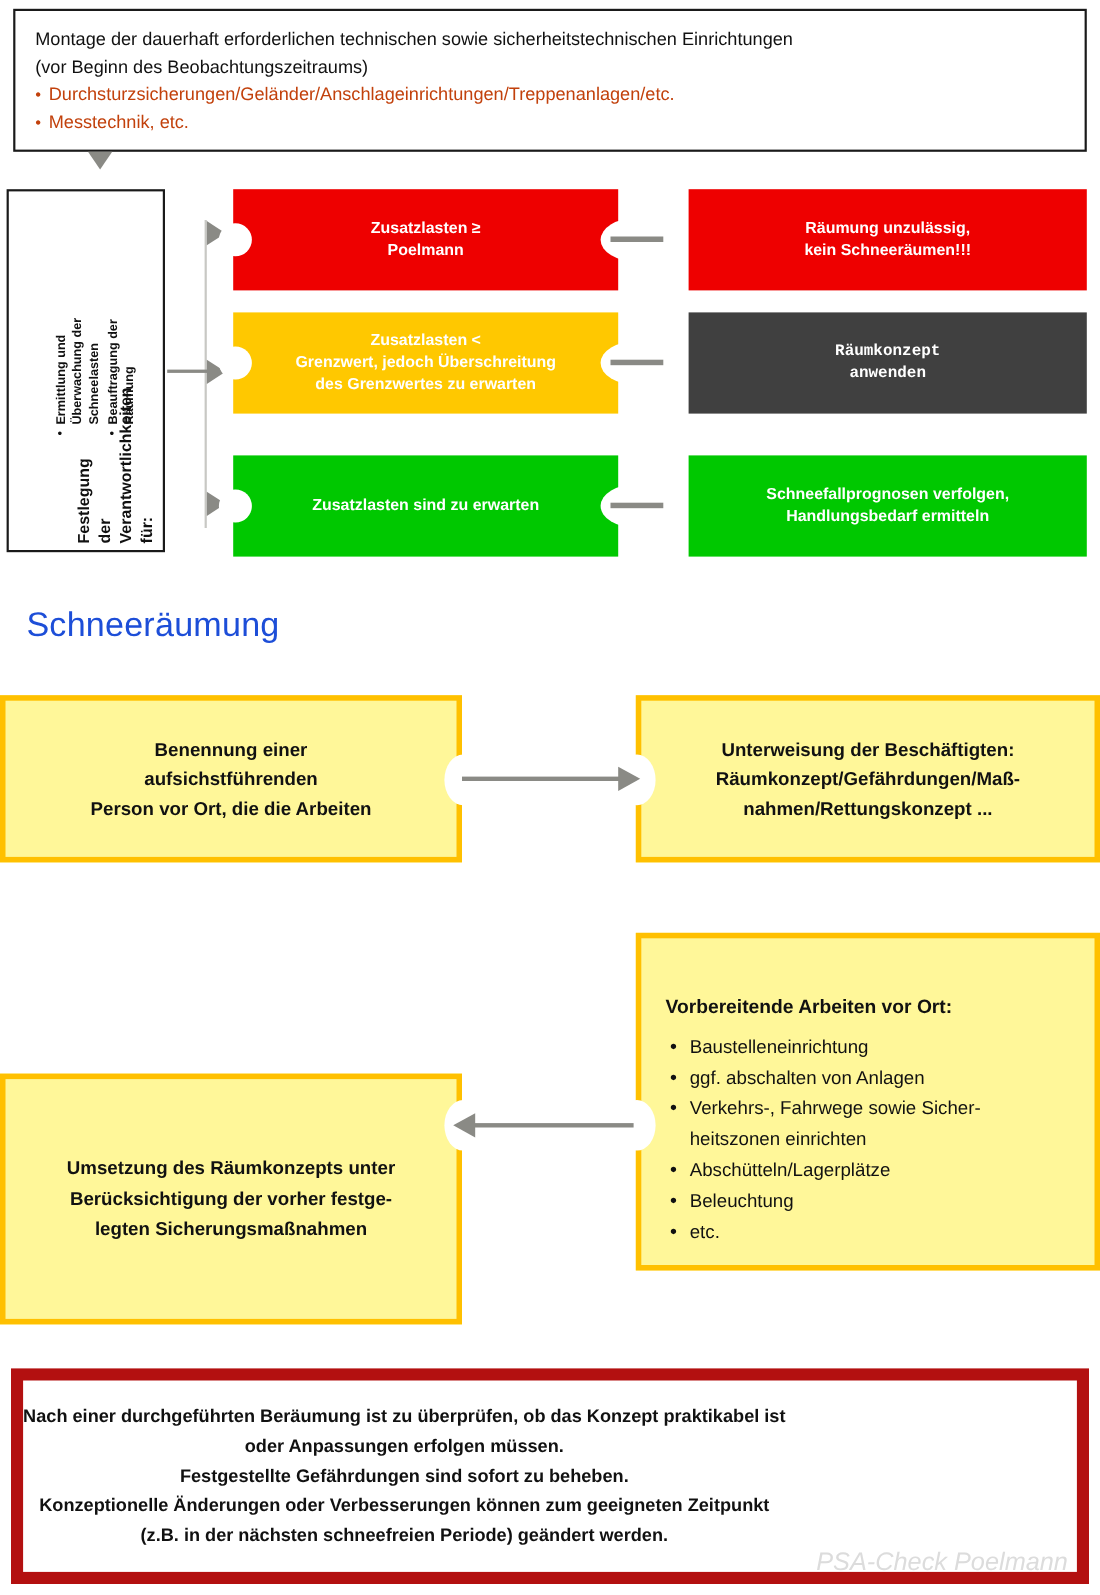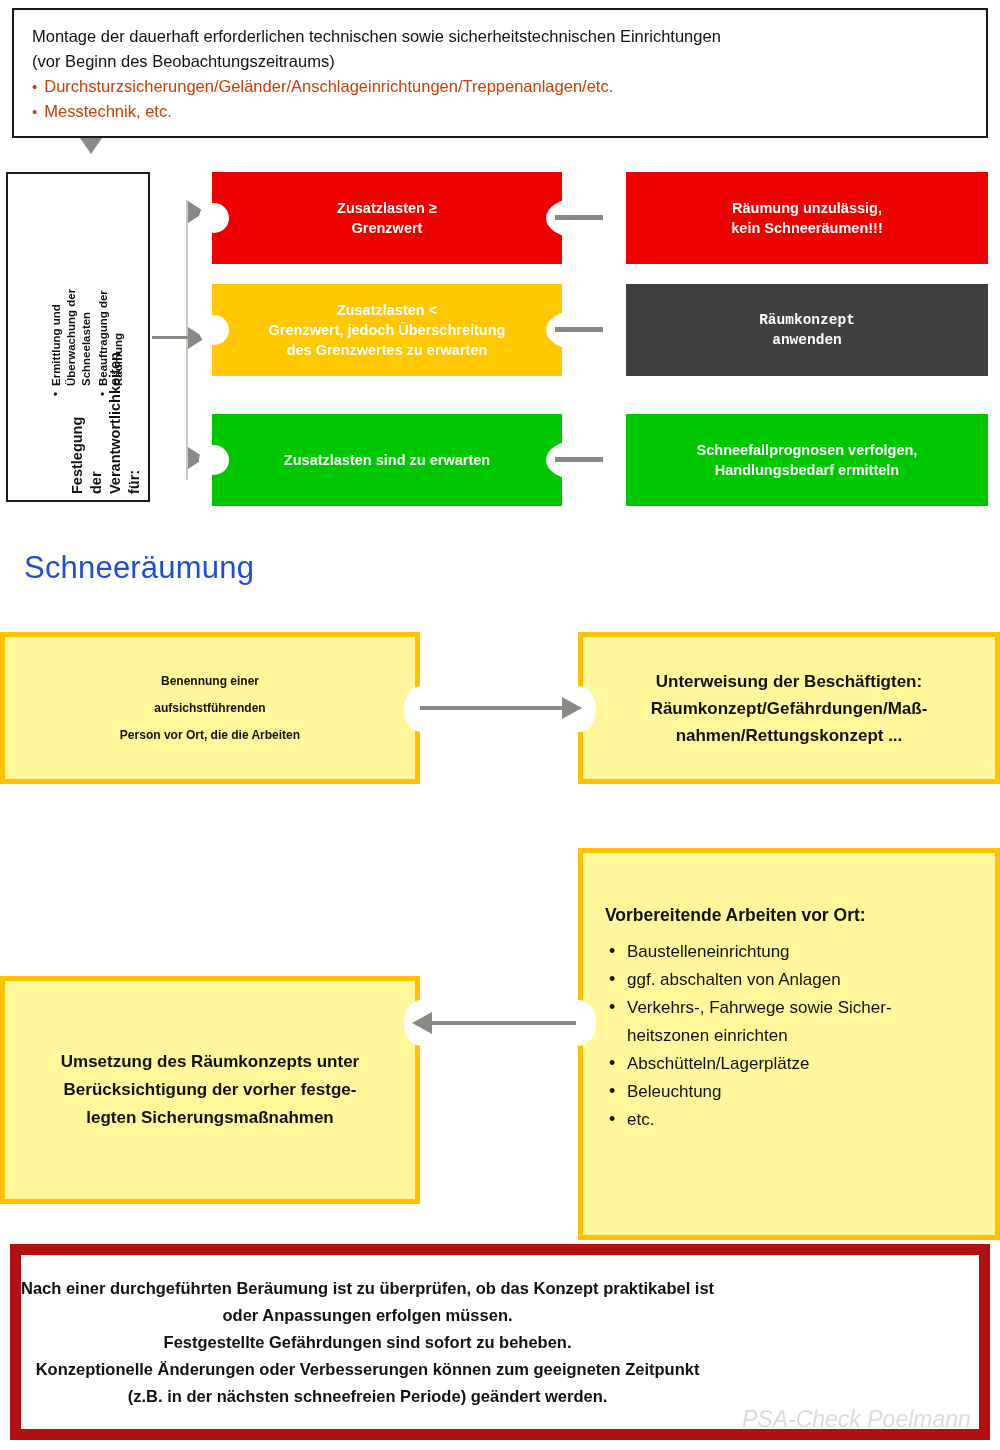--- a/index.html
+++ b/index.html
@@ -96,25 +96,25 @@
   #sec-heading{
     left:24px;top:550px;font-size:31px;color:#1d4ed8;font-weight:normal;letter-spacing:.2px;
   }
 
   
   .ybox{
     background:#FFF799;border:5px solid #FFC000;
     display:flex;align-items:center;justify-content:center;
     font-weight:bold;color:#111;text-align:center;
   }
-  #y-benennung{left:0px;top:632px;width:420px;height:152px;font-size:12px;line-height:27px;}
+  #y-benennung{left:0px;top:632px;width:420px;height:152px;font-size:17px;line-height:27px;}
   #y-unterweisung{left:578px;top:632px;width:422px;height:152px;font-size:17px;line-height:27px;}
   #y-umsetzung{left:0px;top:976px;width:420px;height:228px;font-size:17px;line-height:28px;}
   #y-vorbereitend{
-    left:578px;top:848px;width:422px;height:392px;
+    left:578px;top:848px;width:422px;height:307px;
     display:block;text-align:left;padding:52px 0 0 22px;
   }
   #vb-title{font-size:17.5px;font-weight:bold;color:#111;margin-bottom:12px;}
   #vb-list{margin:0;padding:0;list-style:none;}
   #vb-list li{
     font-size:17px;font-weight:normal;line-height:28px;color:#111;
     position:relative;padding-left:22px;
   }
   #vb-list li::before{content:"\2022";position:absolute;left:4px;top:-1px;font-size:18px;}
 
@@ -170,21 +170,21 @@
   </div>
 </div>
 
 <div class="abs" id="spine"></div>
 <div class="abs spine-head" id="head-red"></div>
 <div class="abs spine-head" id="head-yel"></div>
 <div class="abs spine-head" id="head-grn"></div>
 <div class="abs" id="resp-arrow-line"></div>
 
 <div class="abs tl tl-left" id="tl-r-l" style="white-space: pre-line; background: rgb(238, 0, 0);">Zusatzlasten ≥
-Grenzwert</div>
+Poelmann</div>
 <div class="abs tl tl-right" id="tl-r-r" style="white-space: pre-line; background: rgb(238, 0, 0);">Räumung unzulässig,
 kein Schneeräumen!!!</div>
 <div class="abs tl tl-left" id="tl-y-l" style="white-space: pre-line; background: rgb(255, 200, 0);">Zusatzlasten &lt;
 Grenzwert, jedoch Überschreitung
 des Grenzwertes zu erwarten</div>
 <div class="abs tl tl-right" id="tl-y-r" style="white-space: pre-line; background: #404040; font-family: Liberation Mono, monospace;">Räumkonzept
 anwenden</div>
 <div class="abs tl tl-left" id="tl-g-l" style="background: rgb(0, 200, 0);">Zusatzlasten sind zu erwarten</div>
 <div class="abs tl tl-right" id="tl-g-r" style="white-space: pre-line; background: rgb(0, 200, 0);">Schneefallprognosen verfolgen,
 Handlungsbedarf ermitteln</div>

